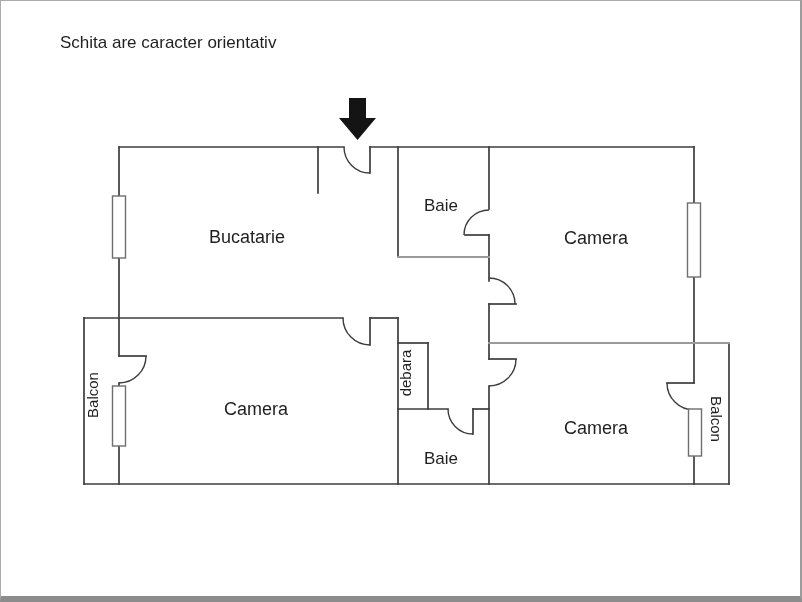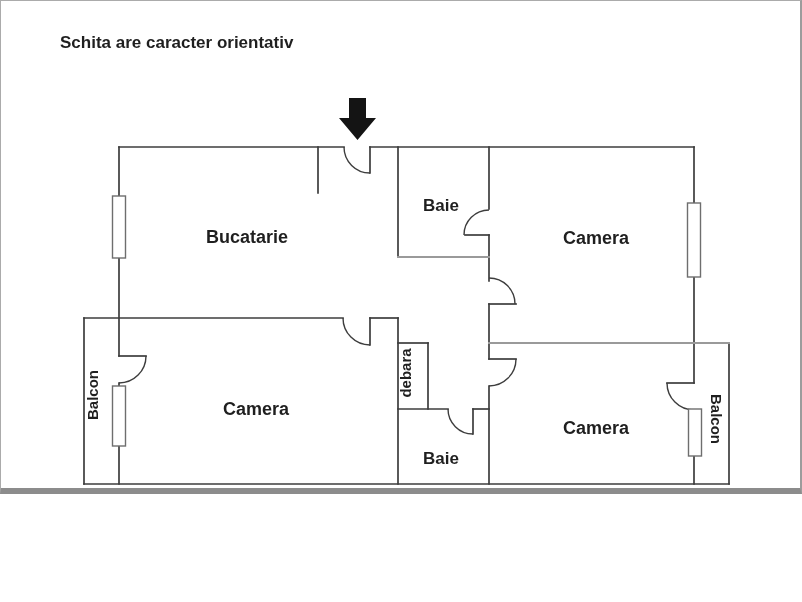--- a/index.html
+++ b/index.html
@@ -1,26 +1,25 @@
 <!DOCTYPE html>
 <html><head>
 <meta charset="utf-8">
 <style>
   html,body{margin:0;padding:0;background:#ffffff;}
   #canvas{
     position:relative;
-    width:802px;height:494px;
+    width:802px;height:602px;
     box-sizing:border-box;
     background:#ffffff;
     border:1px solid #ababab;
     border-right:2px solid #9c9c9c;
     border-bottom:6px solid #8c8c8c;
     overflow:hidden;
     font-family:"Liberation Sans", sans-serif;
-    font-weight:bold;
   }
   svg{position:absolute;left:0;top:0;}
   text{font-family:"Liberation Sans", sans-serif; fill:#1f1f1f;}
   .title-text{font-size:17px;}
 </style>
 </head>
 <body>
 
 <div id="canvas">
   <svg id="plan-svg" width="799" height="595" viewBox="0 0 799 595" xmlns="http://www.w3.org/2000/svg">

